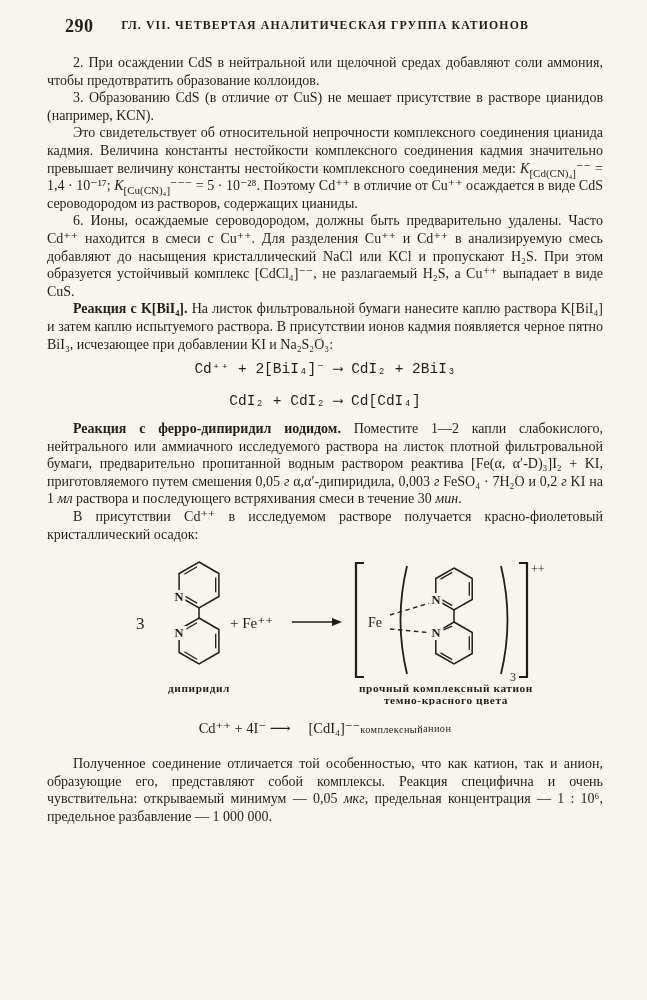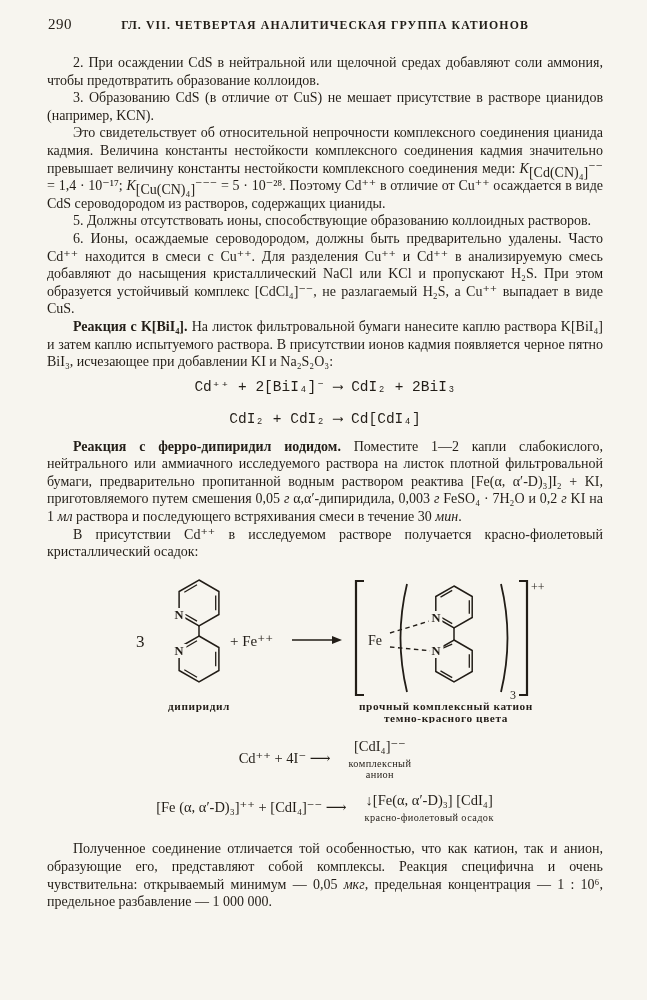--- a/index.html
+++ b/index.html
@@ -3,32 +3,32 @@
 <meta charset="utf-8">
 <style>
   html,body{margin:0;padding:0;}
   body{
     width:647px;height:1000px;overflow:hidden;
     background:#f7f5ef;color:#221d17;
     font-family:"Liberation Serif","DejaVu Serif",serif;
   }
   .page{padding:16px 44px 0 47px;}
   .pg-header{position:relative;height:22px;margin-bottom:16px;}
-  .pg-num{position:absolute;left:1px;top:0;font-size:15px;font-weight:normal;letter-spacing:.5px;}
+  .pg-num{position:absolute;left:18px;top:0;font-size:18px;font-weight:bold;letter-spacing:.5px;}
   .pg-title{text-align:center;font-size:11.8px;font-weight:bold;letter-spacing:1.1px;padding-top:2px;font-family:Liberation Serif, serif;}
   p.body-par{margin:0;font-size:14px;line-height:17.6px;text-align:justify;text-indent:26px;}
   .seg-b{font-weight:bold;}
   .seg-i{font-style:italic;}
-  sub{font-size:14px;line-height:0;vertical-align:-3.5px;letter-spacing:0;}
+  sub{font-size:11px;line-height:0;vertical-align:-3.5px;letter-spacing:0;}
   .eq-center{margin:6px 0 2px 0;text-align:center;font-size:14.5px;line-height:21px;
     font-family:Liberation Mono, monospace;}
   .eq-row{display:flex;justify-content:center;align-items:center;gap:18px;
     margin:10px 0 4px 0;font-size:14.5px;line-height:19px;
     font-family:"Liberation Serif","DejaVu Serif","DejaVu Sans",serif;}
-  .eq-stack{display:flex;flex-direction:column;align-items:center;}
+  .eq-stack{display:flex;flex-direction:row;align-items:center;}
   .eq-cap{font-size:10.3px;line-height:11.5px;letter-spacing:.4px;margin-top:2px;}
   .scheme-wrap{margin:6px 0 2px 55px;}
   .sv-line{stroke:#221d17;stroke-width:1.5;fill:none;}
   .sv-thin{stroke:#221d17;stroke-width:1.3;fill:none;}
   .sv-brk{stroke:#221d17;stroke-width:2.2;fill:none;}
   .sv-par{stroke:#221d17;stroke-width:1.8;fill:none;}
   .sv-dash{stroke:#221d17;stroke-width:1.4;fill:none;stroke-dasharray:4.5 3.5;}
   .sv-txt{font-family:"Liberation Serif","DejaVu Serif",serif;fill:#221d17;}
   .atom{paint-order:stroke;stroke:#f7f5ef;stroke-width:6px;font-weight:bold;}
   .sv-cap{letter-spacing:.6px;font-weight:bold;}
@@ -39,21 +39,20 @@
 <div class="page">
 
   <div class="pg-header">
     <span class="pg-num">290</span>
     <div class="pg-title">ГЛ. VII. ЧЕТВЕРТАЯ АНАЛИТИЧЕСКАЯ ГРУППА КАТИОНОВ</div>
   </div>
 
   <p class="body-par"><span>2. При осаждении CdS в нейтральной или щелочной средах добавляют соли аммония, чтобы предотвратить образование коллоидов.</span></p>
   <p class="body-par"><span>3. Образованию CdS (в отличие от CuS) не мешает присутствие в растворе цианидов (например, KCN).</span></p>
   <p class="body-par"><span>Это свидетельствует об относительной непрочности комплексного соединения цианида кадмия. Величина константы нестойкости комплексного соединения кадмия значительно превышает величину константы нестойкости комплексного соединения меди: </span><span class="seg-i">K</span><sub>[Cd(CN)₄]</sub><span>⁻⁻</span><span> = 1,4 · 10⁻¹⁷; </span><span class="seg-i">K</span><sub>[Cu(CN)₄]</sub><span>⁻⁻⁻</span><span> = 5 · 10⁻²⁸.  Поэтому Cd⁺⁺ в отличие от Cu⁺⁺ осаждается в виде CdS сероводородом из растворов, содержащих цианиды.</span></p>
-  <p class="body-par"><span>5. Должны отсутствовать ионы, способствующие образованию коллоидных растворов.</span></p>
   <p class="body-par"><span>6. Ионы, осаждаемые сероводородом, должны быть предварительно удалены. Часто Cd⁺⁺ находится в смеси с Cu⁺⁺. Для разделения Cu⁺⁺ и Cd⁺⁺ в анализируемую смесь добавляют до насыщения кристаллический NaCl или KCl и пропускают H₂S. При этом образуется устойчивый комплекс [CdCl₄]⁻⁻, не разлагаемый H₂S, а Cu⁺⁺ выпадает в виде CuS.</span></p>
   <p class="body-par"><span class="seg-b">Реакция с K[BiI₄].</span><span> На листок фильтровальной бумаги нанесите каплю раствора K[BiI₄] и затем каплю испытуемого раствора. В присутствии ионов кадмия появляется черное пятно BiI₃, исчезающее при добавлении KI и Na₂S₂O₃:</span></p>
 
   <div class="eq-center">Cd⁺⁺ + 2[BiI₄]⁻ ⟶ CdI₂ + 2BiI₃</div>
   <div class="eq-center" style="margin-top:11px;margin-bottom:8px;">CdI₂ + CdI₂ ⟶ Cd[CdI₄]</div>
 
   <p class="body-par"><span class="seg-b">Реакция с ферро-дипиридил иодидом.</span><span> Поместите 1—2 капли слабокислого, нейтрального или аммиачного исследуемого раствора на листок плотной фильтровальной бумаги, предварительно пропитанной водным раствором реактива [Fe(α, α′-D)₃]I₂ + KI, приготовляемого путем смешения 0,05 </span><span class="seg-i">г</span><span> α,α′-дипиридила, 0,003 </span><span class="seg-i">г</span><span> FeSO₄ · 7H₂O и 0,2 </span><span class="seg-i">г</span><span> KI на 1 </span><span class="seg-i">мл</span><span> раствора и последующего встряхивания смеси в течение 30 </span><span class="seg-i">мин</span><span>.</span></p>
   <p class="body-par"><span>В присутствии Cd⁺⁺ в исследуемом растворе получается красно-фиолетовый кристаллический осадок:</span></p>
 
   <div class="scheme-wrap">
@@ -115,23 +114,16 @@
 
   <div class="eq-row">
     <span>Cd⁺⁺ + 4I⁻ ⟶</span>
     <span class="eq-stack">
       <span>[CdI₄]⁻⁻</span>
       <span class="eq-cap">комплексный</span>
       <span class="eq-cap" style="margin-top:0;">анион</span>
     </span>
   </div>
 
-  <div class="eq-row">
-    <span>[Fe (α, α′-D)₃]⁺⁺ + [CdI₄]⁻⁻ ⟶</span>
-    <span class="eq-stack">
-      <span>↓[Fe(α, α′-D)₃] [CdI₄]</span>
-      <span class="eq-cap">красно-фиолетовый осадок</span>
-    </span>
-  </div>
 
   <p class="body-par" style="margin-top:17px;"><span>Полученное соединение отличается той особенностью, что как катион, так и анион, образующие его, представляют собой комплексы. Реакция специфична и очень чувствительна: открываемый минимум — 0,05 </span><span class="seg-i">мкг</span><span>, предельная концентрация — 1 : 10⁶, предельное разбавление — 1 000 000.</span></p>
 
 </div>
 
 </body></html>

